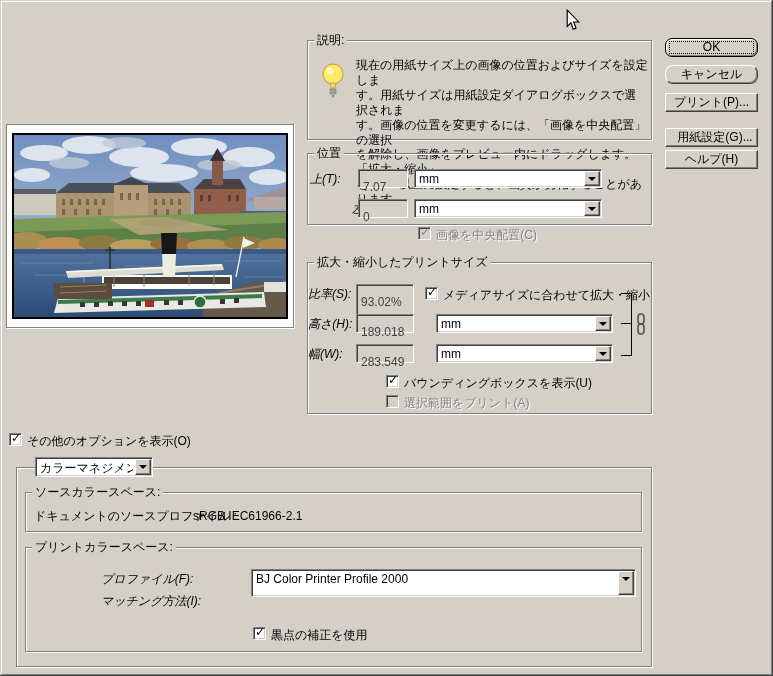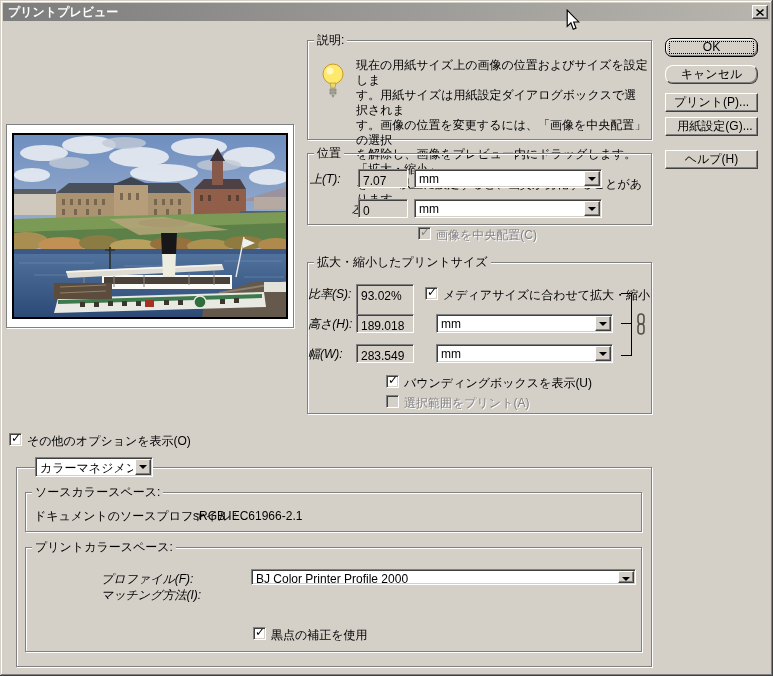--- a/index.html
+++ b/index.html
@@ -17,21 +17,21 @@
   .btn-close{position:absolute;top:2px;right:2px;width:16px;height:14px;background:#d4d0c8;
     border:1px solid;border-color:#fff #404040 #404040 #fff;box-shadow:inset -1px -1px 0 #808080;
     display:flex;align-items:center;justify-content:center;}
   .grp{position:absolute;border:1px solid #808080;box-shadow:1px 1px 0 #fff,inset 1px 1px 0 #fff;}
   .legend{position:absolute;top:-8px;left:6px;background:#d4d0c8;padding:0 3px;line-height:14px;white-space:nowrap;}
   .lbl{position:absolute;white-space:nowrap;line-height:14px;}
   .lbl.r{text-align:left;font-style:italic;}
   .lbl.dis{color:#848284;text-shadow:1px 1px 0 #fff;}
   .field{position:absolute;background:#d4d0c8;border:1px solid;border-color:#808080 #fff #fff #808080;
     box-shadow:inset 1px 1px 0 #404040,inset -1px -1px 0 #d4d0c8;}
-  .field .fval{position:absolute;left:4px;top:4px;color:#000000;white-space:nowrap;}
+  .field .fval{position:absolute;left:4px;top:10px;color:#404040;white-space:nowrap;}
   .combo{position:absolute;background:#fff;border:1px solid;border-color:#808080 #fff #fff #808080;
     box-shadow:inset 1px 1px 0 #404040,inset -1px -1px 0 #d4d0c8;}
   .combo .cval{position:absolute;left:4px;top:2px;right:19px;white-space:nowrap;overflow:hidden;}
   .combo .cbtn{position:absolute;right:1px;top:1px;bottom:1px;width:16px;background:#d4d0c8;
     border:1px solid;border-color:#fff #404040 #404040 #fff;box-shadow:inset -1px -1px 0 #808080;}
   .arr{position:absolute;left:3px;top:5px;width:0;height:0;border:4px solid transparent;border-top-color:#000;}
   .btn{position:absolute;left:665px;width:93px;height:19px;background:#d4d0c8;text-align:center;line-height:17px;
     border:1px solid;border-color:#fff #404040 #404040 #fff;box-shadow:inset -1px -1px 0 #808080;cursor:default;}
   .btn.default{border:1px solid #000;box-shadow:inset 1px 1px 0 #fff,inset -1px -1px 0 #808080;}
   .btn.default::after{content:"";position:absolute;left:3px;right:3px;top:2px;bottom:2px;border:1px dotted #000;}
@@ -46,28 +46,20 @@
   .photo{position:absolute;left:5px;top:8px;width:276px;height:186px;border:2px solid #000;}
   .photo svg{display:block;width:272px;height:182px;}
   .bracket{position:absolute;background:#000;}
   .cursor{position:absolute;left:566px;top:9px;width:14px;height:22px;z-index:50;}
 </style>
 </head>
 <body>
 
 <div id="dialog">
 
-  <div class="titlebar">
-    <span>プリントプレビュー</span>
-    <div class="btn-close">
-      <svg width="8" height="7" viewBox="0 0 8 7">
-        <path d="M0.5 0.5 L7.5 6.5 M7.5 0.5 L0.5 6.5" stroke="#000" stroke-width="1.5"></path>
-      </svg>
-    </div>
-  </div>
 
   <svg class="cursor" viewBox="0 0 12 19">
     <polygon points="1,1 1,15 4.2,12 6.2,17.5 8.6,16.5 6.6,11.2 11,11.2" fill="#fff" stroke="#000" stroke-width="1"></polygon>
   </svg>
 
   <div class="preview">
     <div class="photo">
       <svg viewBox="0 0 272 182" preserveAspectRatio="none">
         <defs>
           <linearGradient id="sky" x1="0" y1="0" x2="0" y2="1">
@@ -212,21 +204,21 @@
     <div class="desc-text" style="left:48px;top:17px;width:292px;">現在の用紙サイズ上の画像の位置およびサイズを設定しま
 す。用紙サイズは用紙設定ダイアログボックスで選択されま
 す。画像の位置を変更するには、「画像を中央配置」の選択
 を解除し、画像をプレビュー内にドラッグします。「拡大・縮小」
 を100%以上に設定すると、画質が劣化することがあります。</div>
   </div>
 
   <div class="btn default" style="top:38px;border-radius:7px;">OK</div>
   <div class="btn" style="top:65px;border-radius:8px;">キャンセル</div>
   <div class="btn" style="top:93px;">プリント(P)...</div>
-  <div class="btn" style="top:117px;padding-left:7px;">用紙設定(G)...</div>
+  <div class="btn" style="top:128px;padding-left:7px;">用紙設定(G)...</div>
   <div class="btn" style="top:150px;">ヘルプ(H)</div>
 
   <div class="grp" style="left:307px;top:153px;width:345px;height:72px;">
     <span class="legend">位置</span>
     <span class="lbl r" style="left:2px;top:18px;width:44px;">上(T):</span>
     <div class="field" style="left:50px;top:15px;width:50px;height:19px;">
       <span class="fval">7.07</span>
     </div>
     <div class="combo" style="left:106px;top:15px;width:188px;height:19px;">
       <span class="cval">mm</span>
@@ -304,24 +296,24 @@
 
   <div class="grp" style="left:25px;top:492px;width:617px;height:40px;padding-left:36px;">
     <span class="legend">ソースカラースペース:</span>
     <span class="lbl" style="left:8px;top:16px;">ドキュメントのソースプロファイル :</span>
     <span class="lbl" style="left:167px;top:16px;">sRGB IEC61966-2.1</span>
   </div>
 
   <div class="grp" style="left:25px;top:547px;width:617px;height:105px;">
     <span class="legend">プリントカラースペース:</span>
     <span class="lbl r" style="left:75px;top:24px;width:147px;">プロファイル(F):</span>
-    <div class="combo" style="left:225px;top:21px;width:385px;height:16px;">
+    <div class="combo" style="left:225px;top:21px;width:385px;height:28px;">
       <span class="cval">BJ Color Printer Profile 2000</span>
       <span class="cbtn">
           <i class="arr"></i>
         </span>
     </div>
-    <span class="lbl r" style="left:75px;top:40px;width:147px;">マッチング方法(I):</span>
+    <span class="lbl r" style="left:75px;top:46px;width:147px;">マッチング方法(I):</span>
     <span class="cb on" style="left:227px;top:79px;"></span>
     <span class="lbl" style="left:245px;top:80px;">黒点の補正を使用</span>
   </div>
 
 </div>
 
 </body></html>

